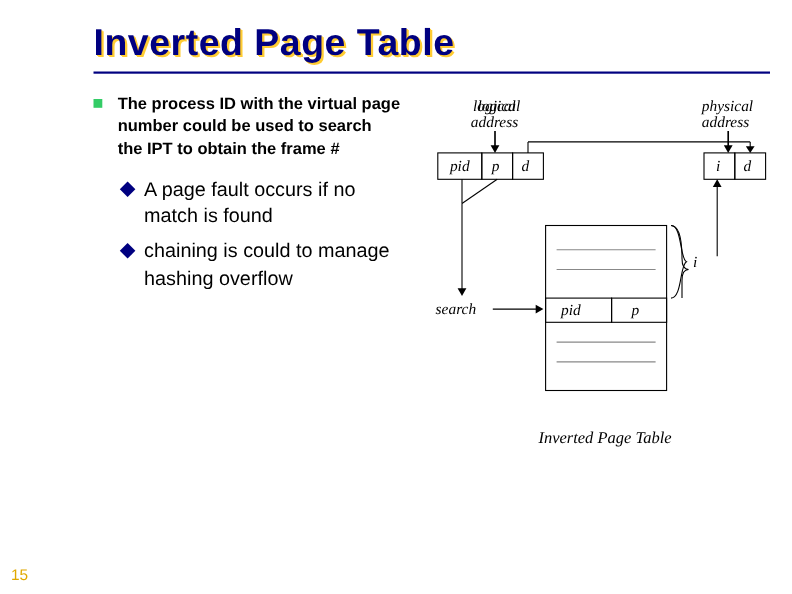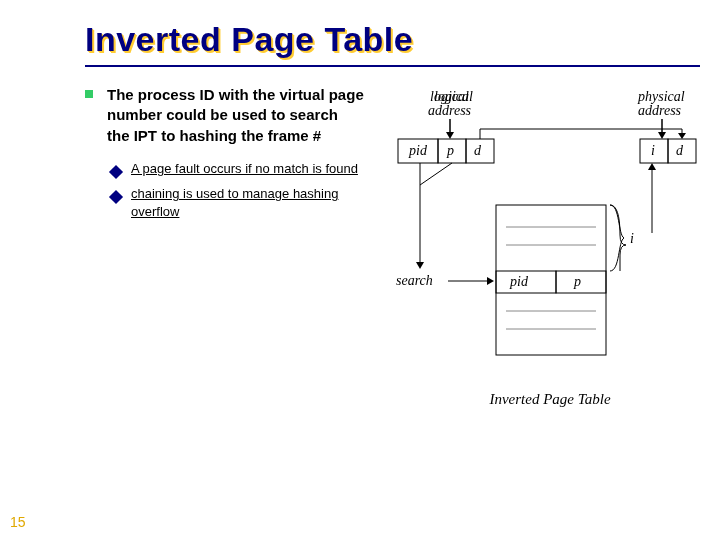--- a/index.html
+++ b/index.html
@@ -46,22 +46,21 @@
   .sq {
     width: 8px;
     height: 8px;
     background: #33cc66;
     margin: 5px 14px 0 0;
     flex-shrink: 0;
   }
   .btxt { font-weight: bold; flex: 1; }
   .sub-list {
     margin: 14px 0 0 26px;
-    font-size: 13px;
-    text-decoration: underline;
+    font-size: 18px;
   }
   .sub-row {
     display: flex;
     margin-bottom: 8px;
     line-height: 1.35;
   }
   .dia {
     width: 10px; height: 10px;
     background: #000080;
     transform: rotate(45deg);
@@ -103,30 +102,30 @@
 
 <div class="title-wrap">
   <div class="title">Inverted Page Table</div>
 </div>
 <div class="rule"></div>
 
 <div class="content">
   <div class="left">
     <div class="bullet-row">
       <div class="sq"></div>
-      <div class="btxt">The process ID with the virtual page number could be used to search the IPT to hashing the frame #</div>
+      <div class="btxt">The process ID with the virtual page number could be used to search the IPT to obtain the frame #</div>
     </div>
     <div class="sub-list">
       <div class="sub-row">
         <div class="dia"></div>
         <div class="stxt">A page fault occurs if no match is found</div>
       </div>
       <div class="sub-row">
         <div class="dia"></div>
-        <div class="stxt">chaining is used to manage hashing overflow</div>
+        <div class="stxt">chaining is could to manage hashing overflow</div>
       </div>
     </div>
   </div>
 
   <div class="right">
     <svg width="320" height="300">
 
       <text x="40" y="16" class="svg-txt">
         <tspan x="40" dy="0" textContent="logical
 address">logical</tspan>

